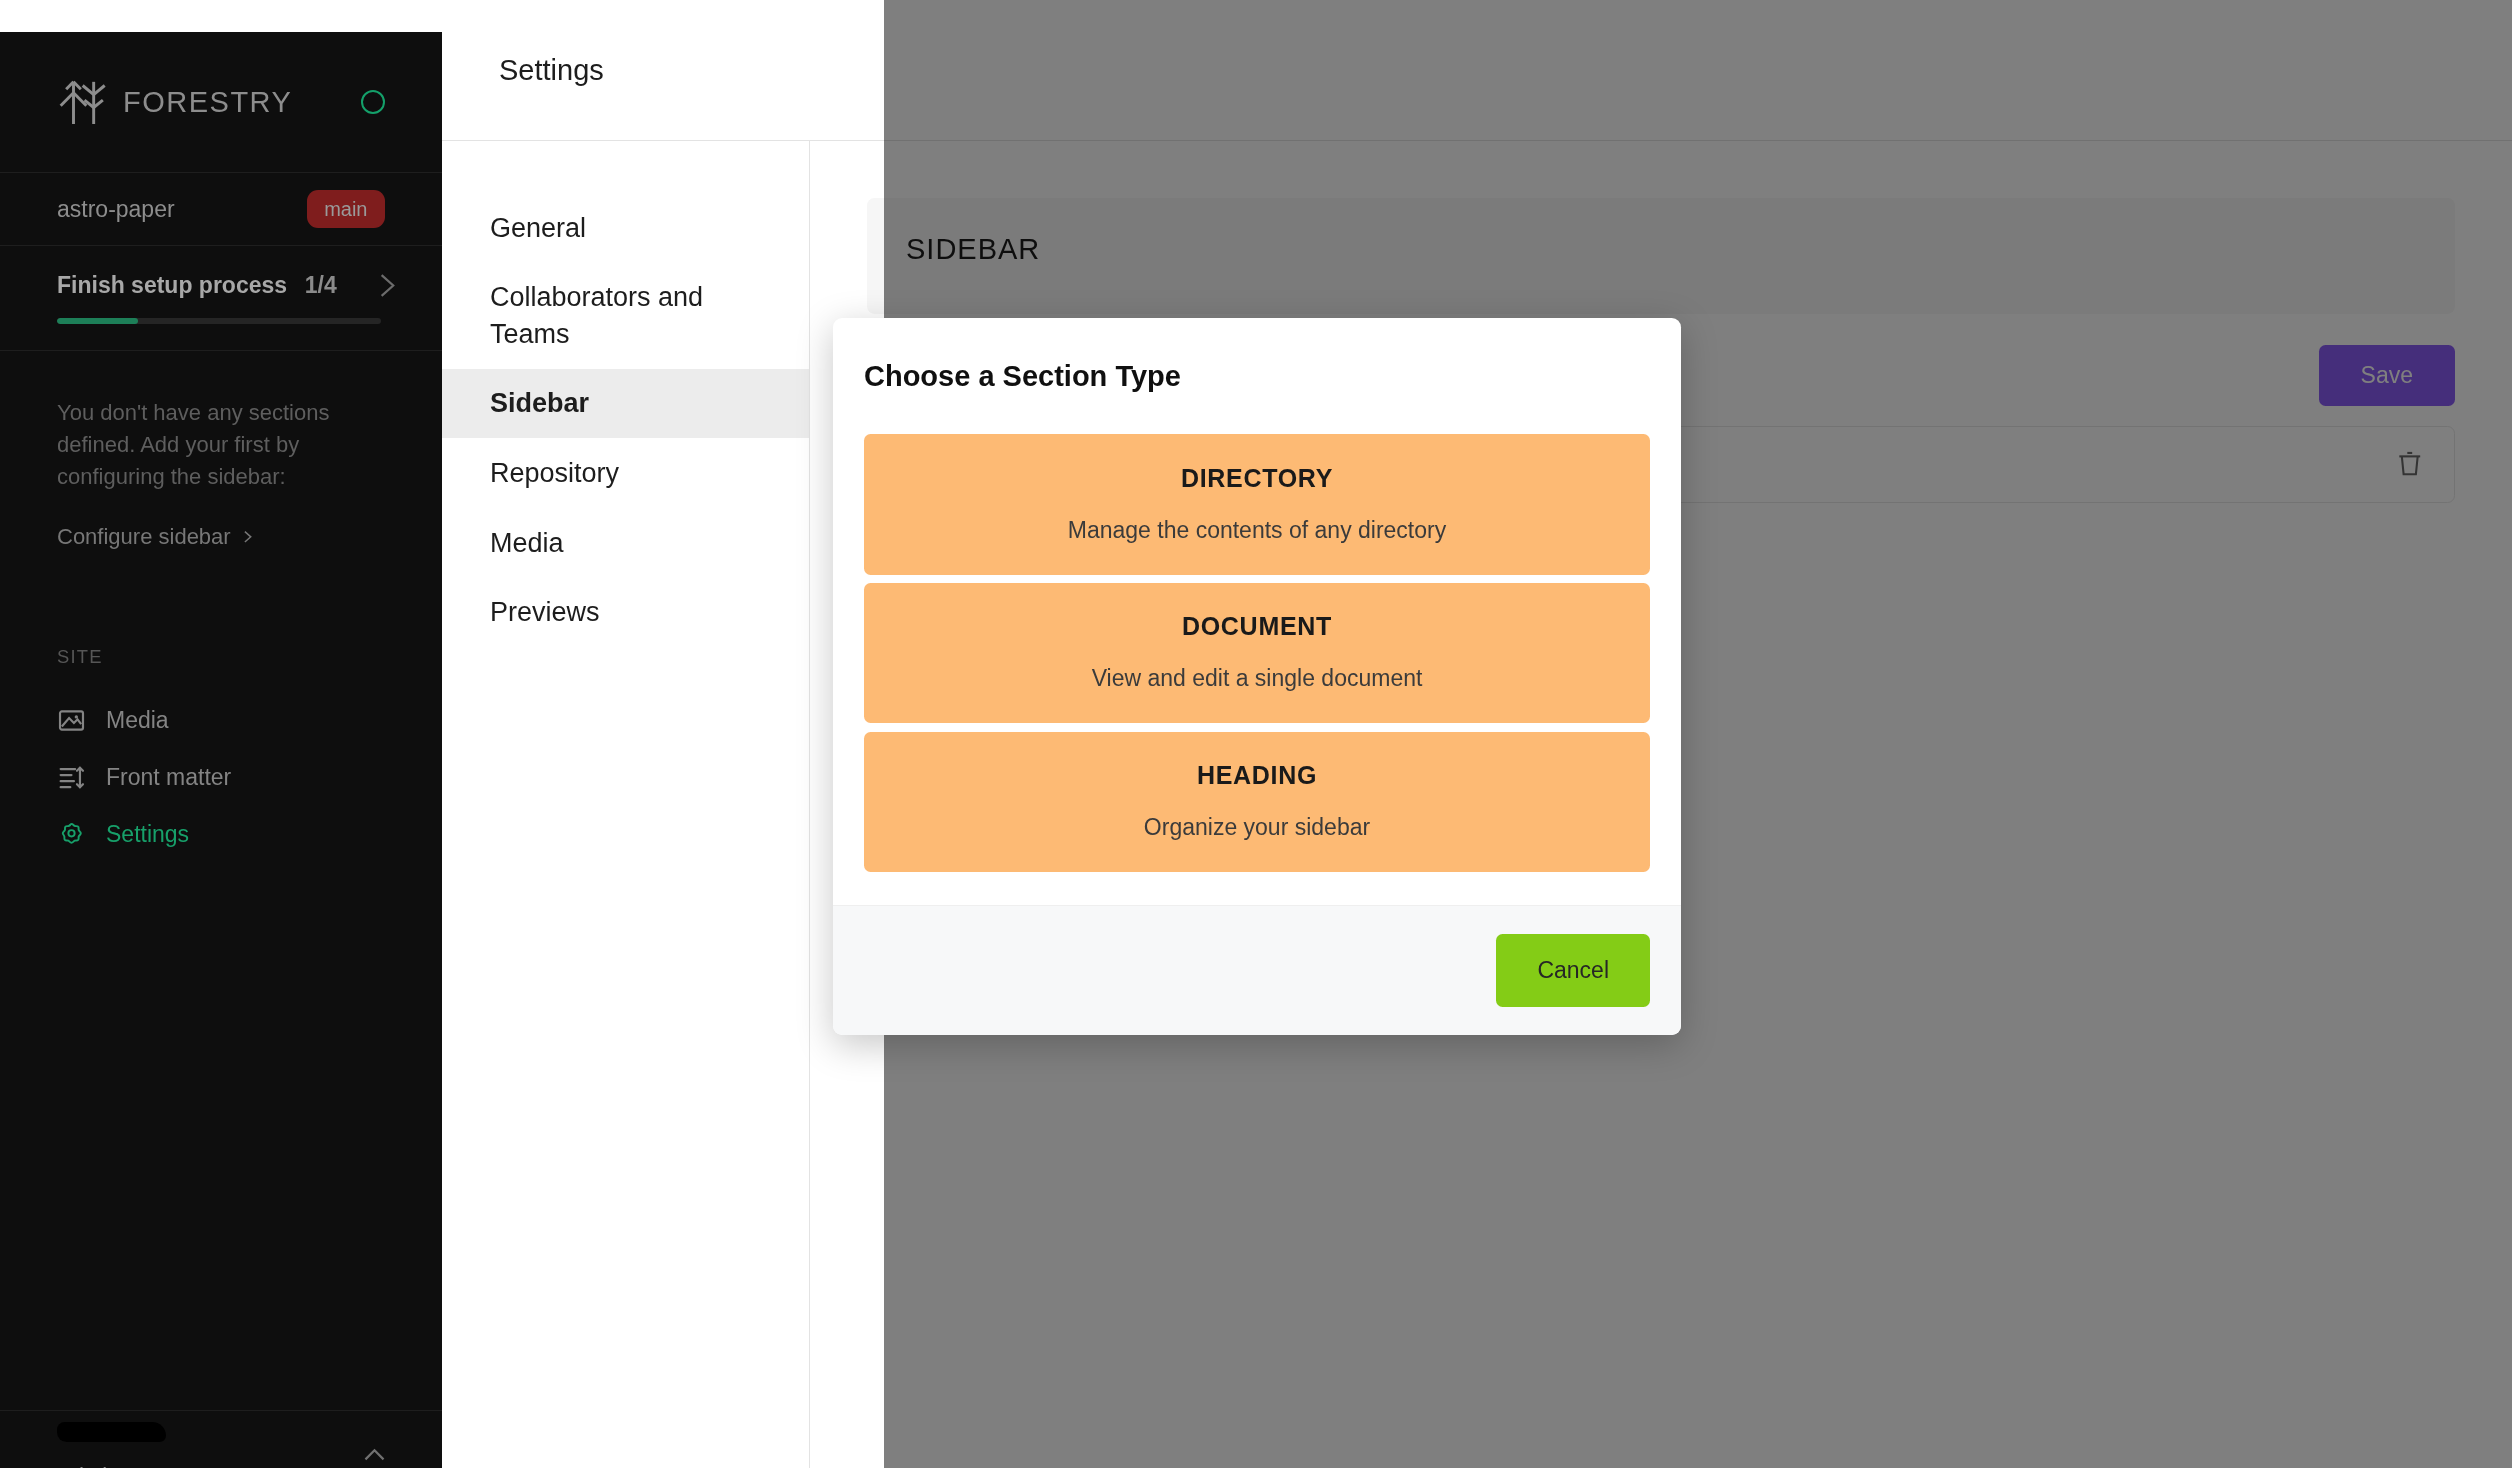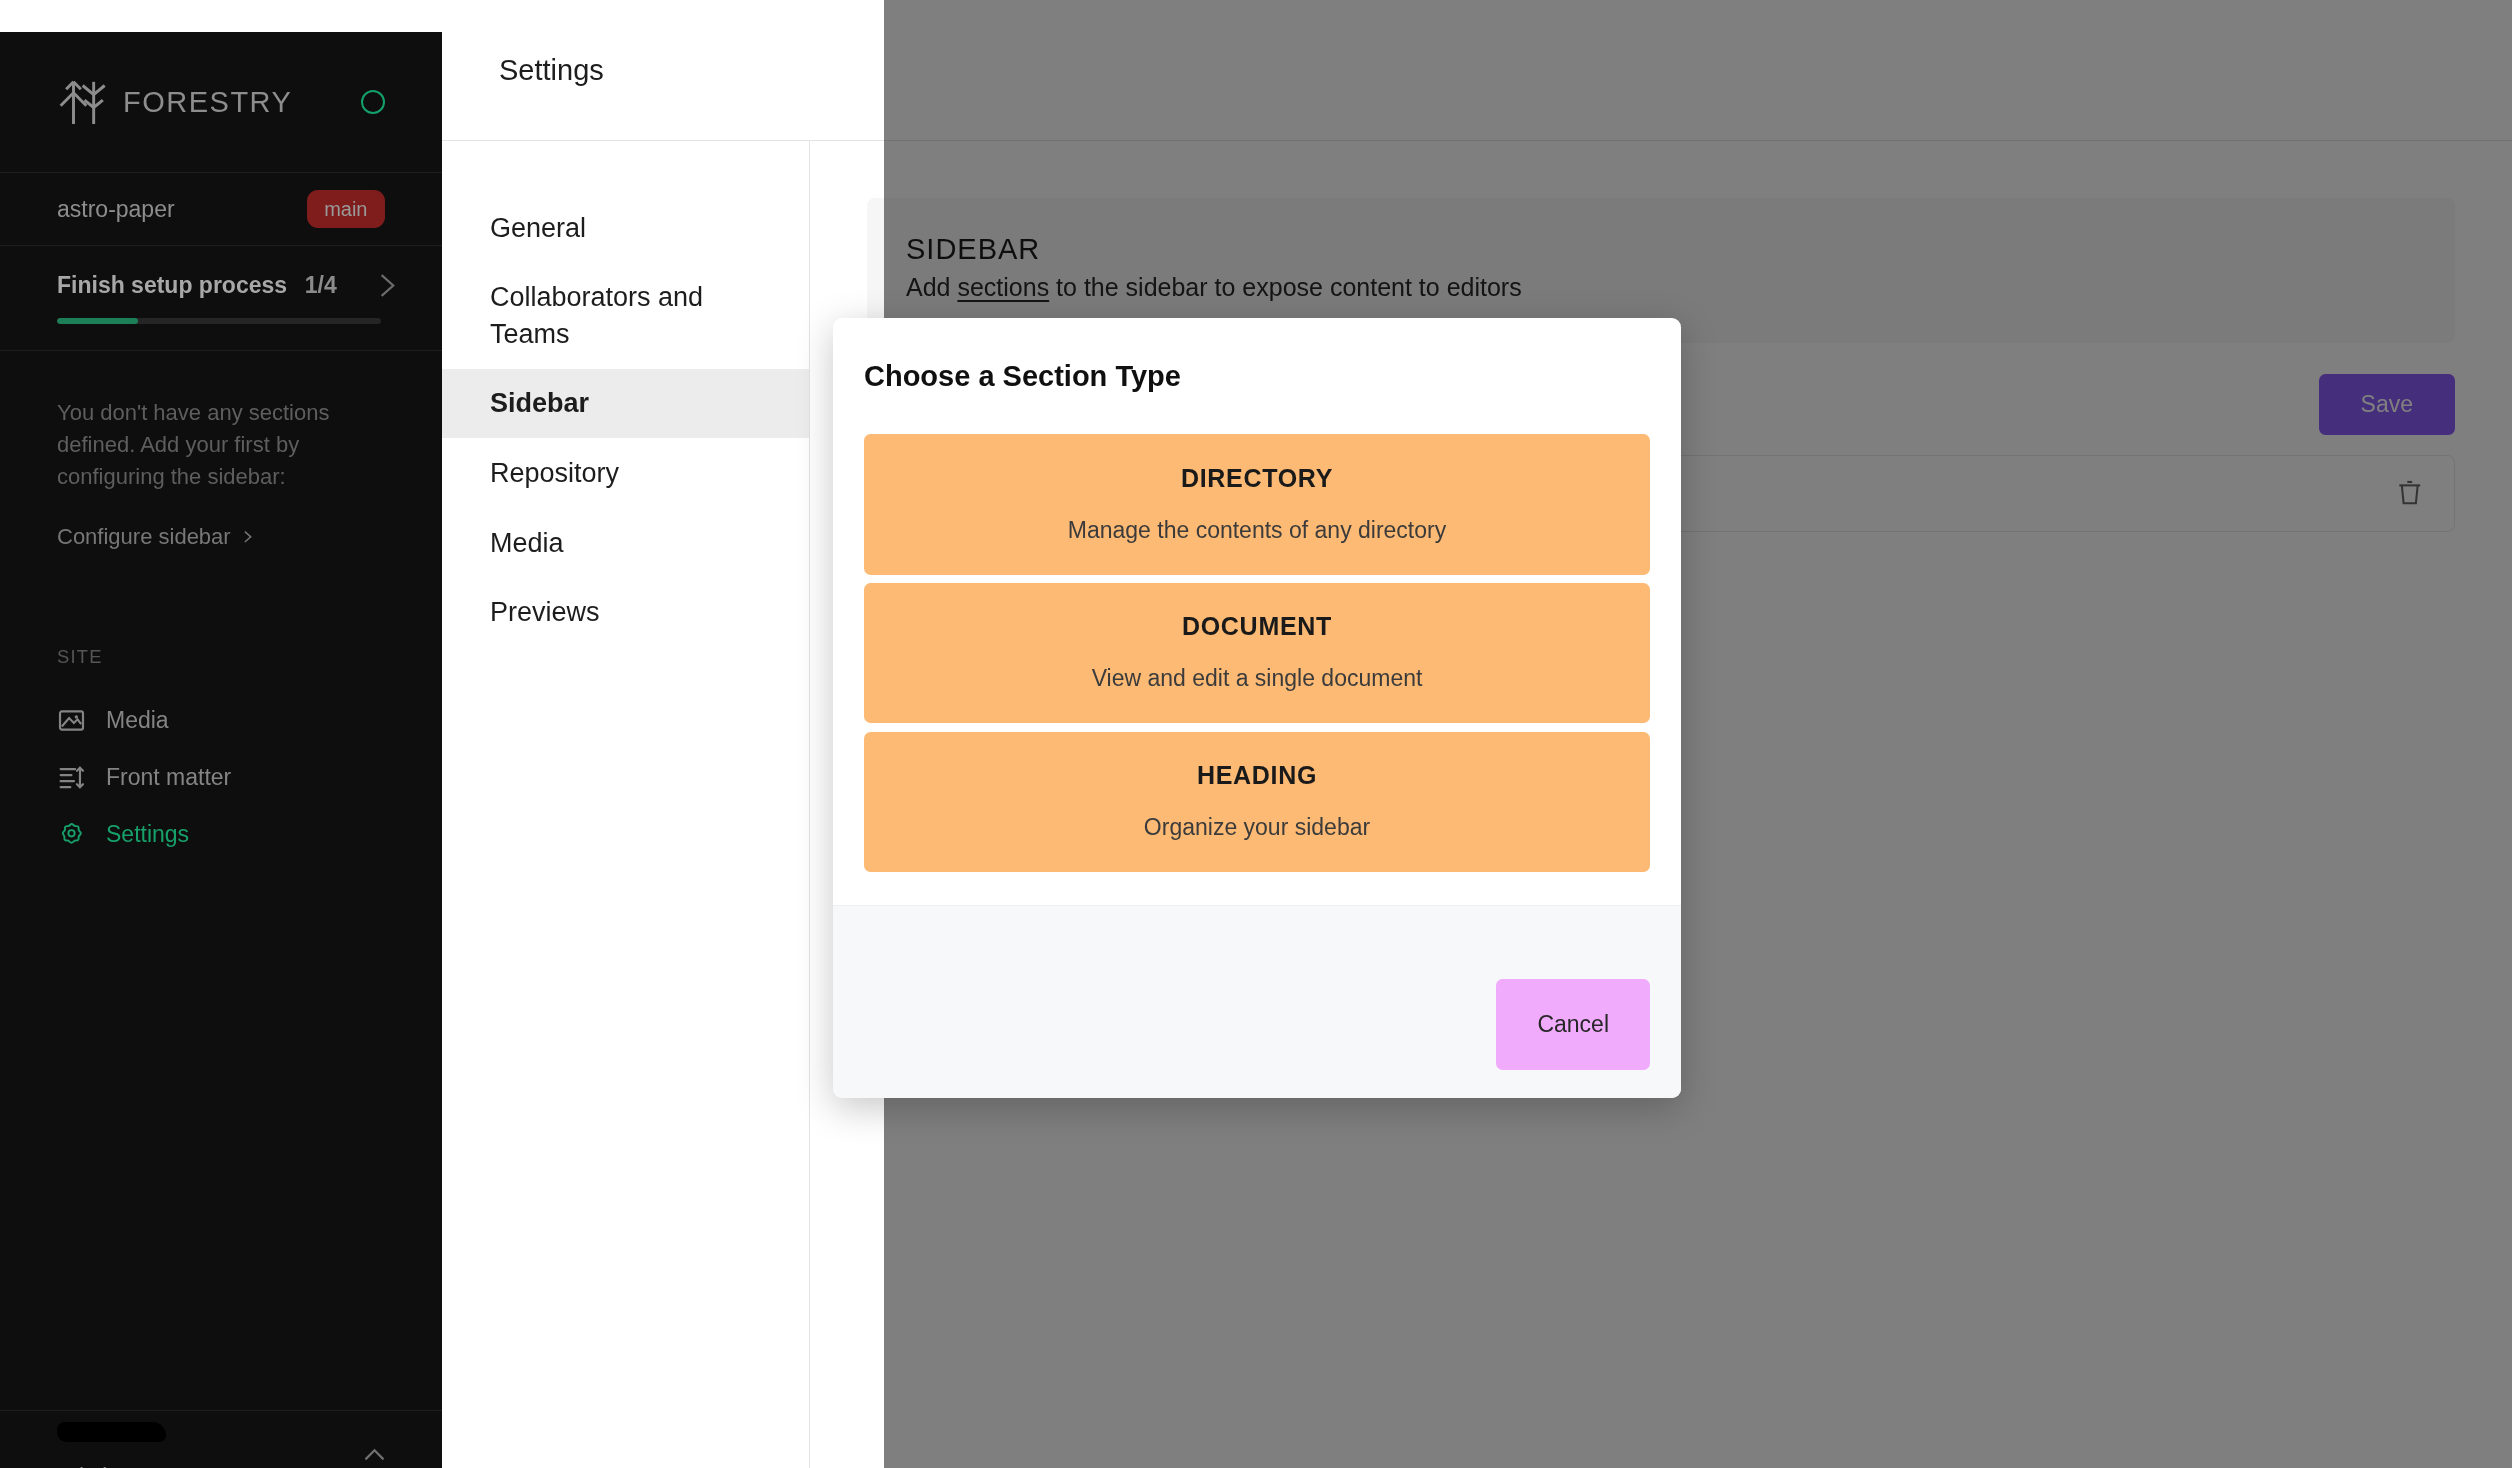--- a/index.html
+++ b/index.html
@@ -273,28 +273,27 @@
   .type-desc { font-size: 23px; color: #3b3b3b; }
 
   .modal-foot {
     background: #f7f8f9;
     border-top: 0.9px solid #efefef;
     padding: 28px 31px;
     display: flex;
     justify-content: flex-end;
   }
   .cancel-btn {
-    background: #f0abfc;
+    background: #84cc16;
     border: none;
     border-radius: 6.5px;
     font-size: 23px;
     color: #262626;
-    padding: 32px 41px;
+    padding: 23px 41px;
     font-family: "Liberation Sans", sans-serif;
-    margin-top: 45px;
   }
 </style>
 </head>
 <body>
 
 <div class="app">
 
   <aside class="sidebar">
 
     <div class="brand-row">
@@ -404,21 +403,20 @@
         <div class="snav-item">Collaborators and Teams</div>
         <div class="snav-item active">Sidebar</div>
         <div class="snav-item">Repository</div>
         <div class="snav-item">Media</div>
         <div class="snav-item">Previews</div>
       </nav>
 
       <div class="content">
         <div class="card">
           <div class="card-title">SIDEBAR</div>
-          <div class="card-sub"><span>Add </span><u>sections</u><span> to the sidebar to expose content to editors</span></div>
         </div>
 
         <div class="save-row">
           <button class="save-btn">Save</button>
         </div>
 
         <div class="list-row">
           <svg class="trash-btn" viewBox="0 0 24 24">
             <g stroke="#444444" stroke-width="1.7" fill="none">
               <line x1="3.5" y1="6" x2="20.5" y2="6"></line>

